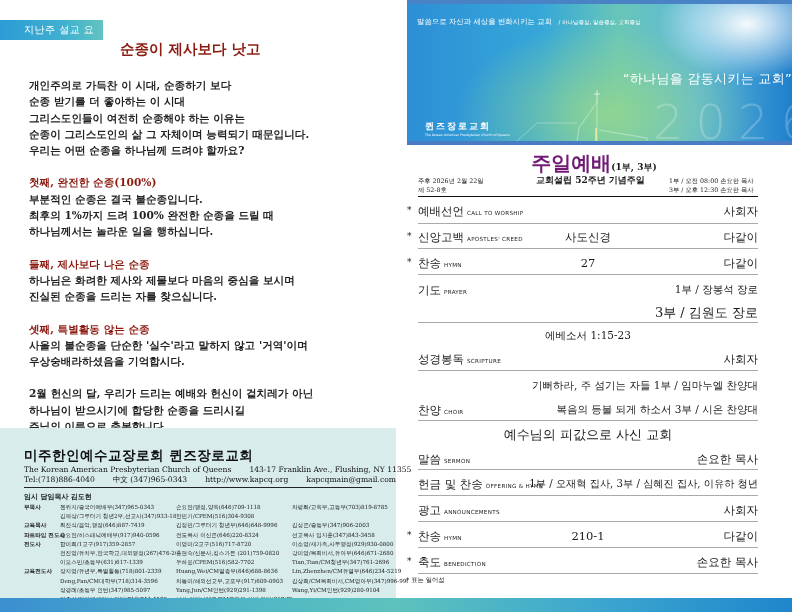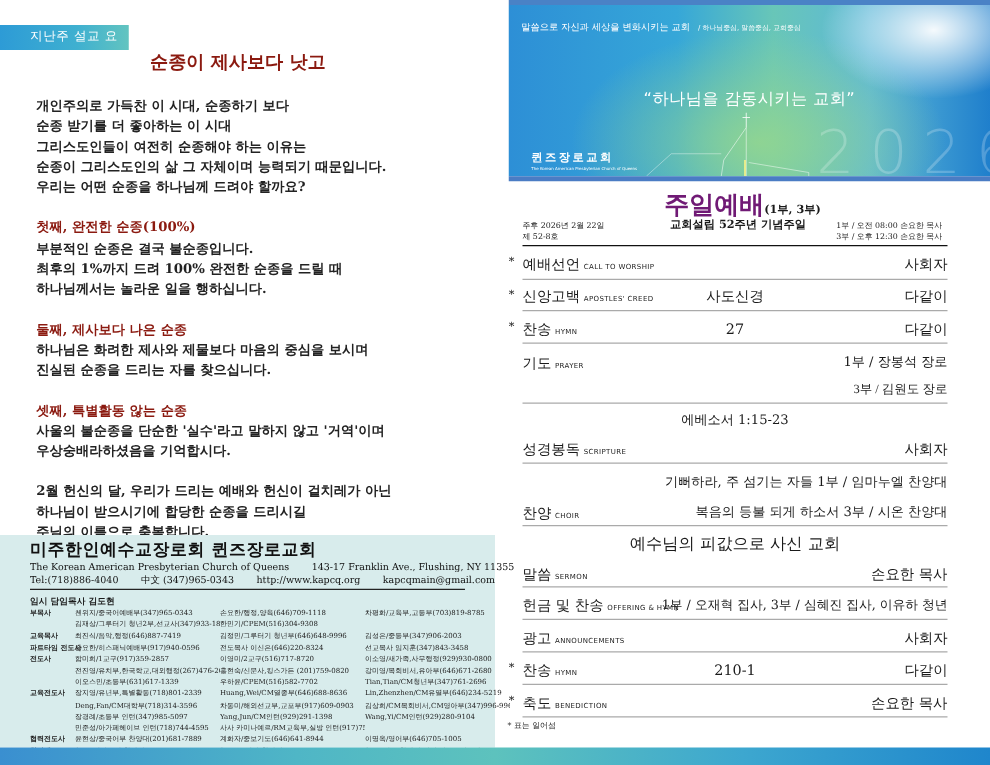--- a/index.html
+++ b/index.html
@@ -14,21 +14,21 @@
          line-height: 20px; padding-left: 24px; letter-spacing: 0.5px; }
   .sermon-title { position: absolute; left: 0; width: 396px; top: 40px; text-align: center;
          color: #8b1a10; font-weight: bold; font-size: 14.5px; padding-left: 120px; text-align:left; }
   .sermon-body { position: absolute; left: 29px; top: 77px; width: 360px;
          font-size: 10.6px; line-height: 16.3px; font-weight: bold; color: #222; }
   .sermon-body p { margin: 0; }
   .sermon-body .gap { height: 16px; }
   .sermon-body .point { color: #8b1a10; }
 
   .info { position: absolute; left: 0; top: 428px; width: 396px; height: 170px;
-          background: #d8ecec; padding: 3px 24px 0 24px; }
+          background: #d8ecec; padding: 19px 24px 0 24px; }
   .info .church-ko { font-size: 13.5px; font-weight: bold; color: #111; letter-spacing: 0.5px; }
   .info .line { font-size: 7.6px; color: #111; line-height: 9.5px; display: flex; gap: 18px; white-space: nowrap; }
   .info .rule { border-top: 1.2px solid #222; margin: 3px 0 3px 0; }
   .info .pastor { font-size: 7px; font-weight: bold; line-height: 12px; }
   .staff { font-size: 5.6px; line-height: 9.2px; color: #222; }
   .staff .row { display: flex; white-space: nowrap; }
   .staff .role { width: 36px; font-weight: bold; flex: 0 0 36px; }
   .staff .c { flex: 0 0 auto; width: 116px; overflow: hidden; }
 
   .bottom-bar { position: absolute; left: 0; top: 598px; width: 792px; height: 14px;
@@ -40,21 +40,21 @@
      background:
        radial-gradient(ellipse 90px 55px at 340px 20px, rgba(255,255,255,0.95), rgba(255,255,255,0) 100%),
        radial-gradient(ellipse 150px 90px at 200px 110px, rgba(150,215,140,0.85), rgba(150,215,140,0) 100%),
        linear-gradient(90deg, #2d8fd6 0%, #36a7d8 35%, #68c6b8 55%, #5db8d8 75%, #1f7fcc 100%);
      overflow: hidden; }
   .banner-strip-top { position: absolute; left: 11px; top: 0; width: 385px; height: 4px; background: #4a82c6; }
   .banner-strip-bot { position: absolute; left: 11px; top: 141px; width: 385px; height: 4px; background: #4a7cc4; }
   .banner .motto { position: absolute; left: 10px; top: 13px; font-family: "DejaVu Sans", sans-serif;
      font-size: 7.4px; color: #ffffff; white-space: nowrap; }
   .banner .motto .sub { font-size: 5.5px; margin-left: 4px; }
-  .banner .quote { position: absolute; left: 0; width: 385px; top: 66px; text-align: center;
+  .banner .quote { position: absolute; left: 0; width: 385px; top: 66px; text-align: right;
      font-family: "DejaVu Sans", sans-serif; font-size: 13px; color: #ffffff; letter-spacing: 0.3px; }
   .banner .year { position: absolute; left: 246px; top: 90px; font-family: "DejaVu Sans", sans-serif;
      font-size: 48px; font-weight: 200; color: rgba(255,255,255,0.22); letter-spacing: 12px; }
   .banner .logo { position: absolute; left: 18px; top: 116px; color: #fff; font-size: 9px; font-weight: bold; letter-spacing: 2px; }
   .banner .logo-sub { position: absolute; left: 18px; top: 129px; color: #fff; font-size: 3.2px; font-family: "DejaVu Sans", sans-serif; }
 
   .svc-title { position: absolute; left: 0; width: 396px; top: 150px; text-align: center; font-weight: bold; }
   .svc-title .big { font-size: 20px; color: #701a75; }
   .svc-title .small { font-size: 9px; }
   .svc-meta { position: absolute; left: 22px; width: 340px; top: 176px; font-size: 6.3px; line-height: 9px; }
@@ -270,21 +270,21 @@
       <span class="mid">27</span>
       <span class="rt">다같이</span>
     </div>
     <div class="oi-line" style="top:274px;"></div>
 
     <div class="oi" style="top:283px;">
       <span>기도</span><span class="en">PRAYER</span>
       <span class="rt" style="font-size:10.5px;">1부 / 장봉석 장로</span>
     </div>
     <div class="oi" style="top:304px;">
-      <span class="rt" style="font-size:10px;font-family:Liberation Serif, serif;">3부 / 김원도 장로</span>
+      <span class="rt" style="font-size:13px;">3부 / 김원도 장로</span>
     </div>
     <div class="oi-line" style="top:322px;"></div>
 
     <div class="oi" style="top:329px;font-size:10.5px;">
       <span class="mid">에베소서 1:15-23</span>
     </div>
 
     <div class="oi" style="top:352px;">
       <span>성경봉독</span><span class="en">SCRIPTURE</span>
       <span class="rt">사회자</span>

